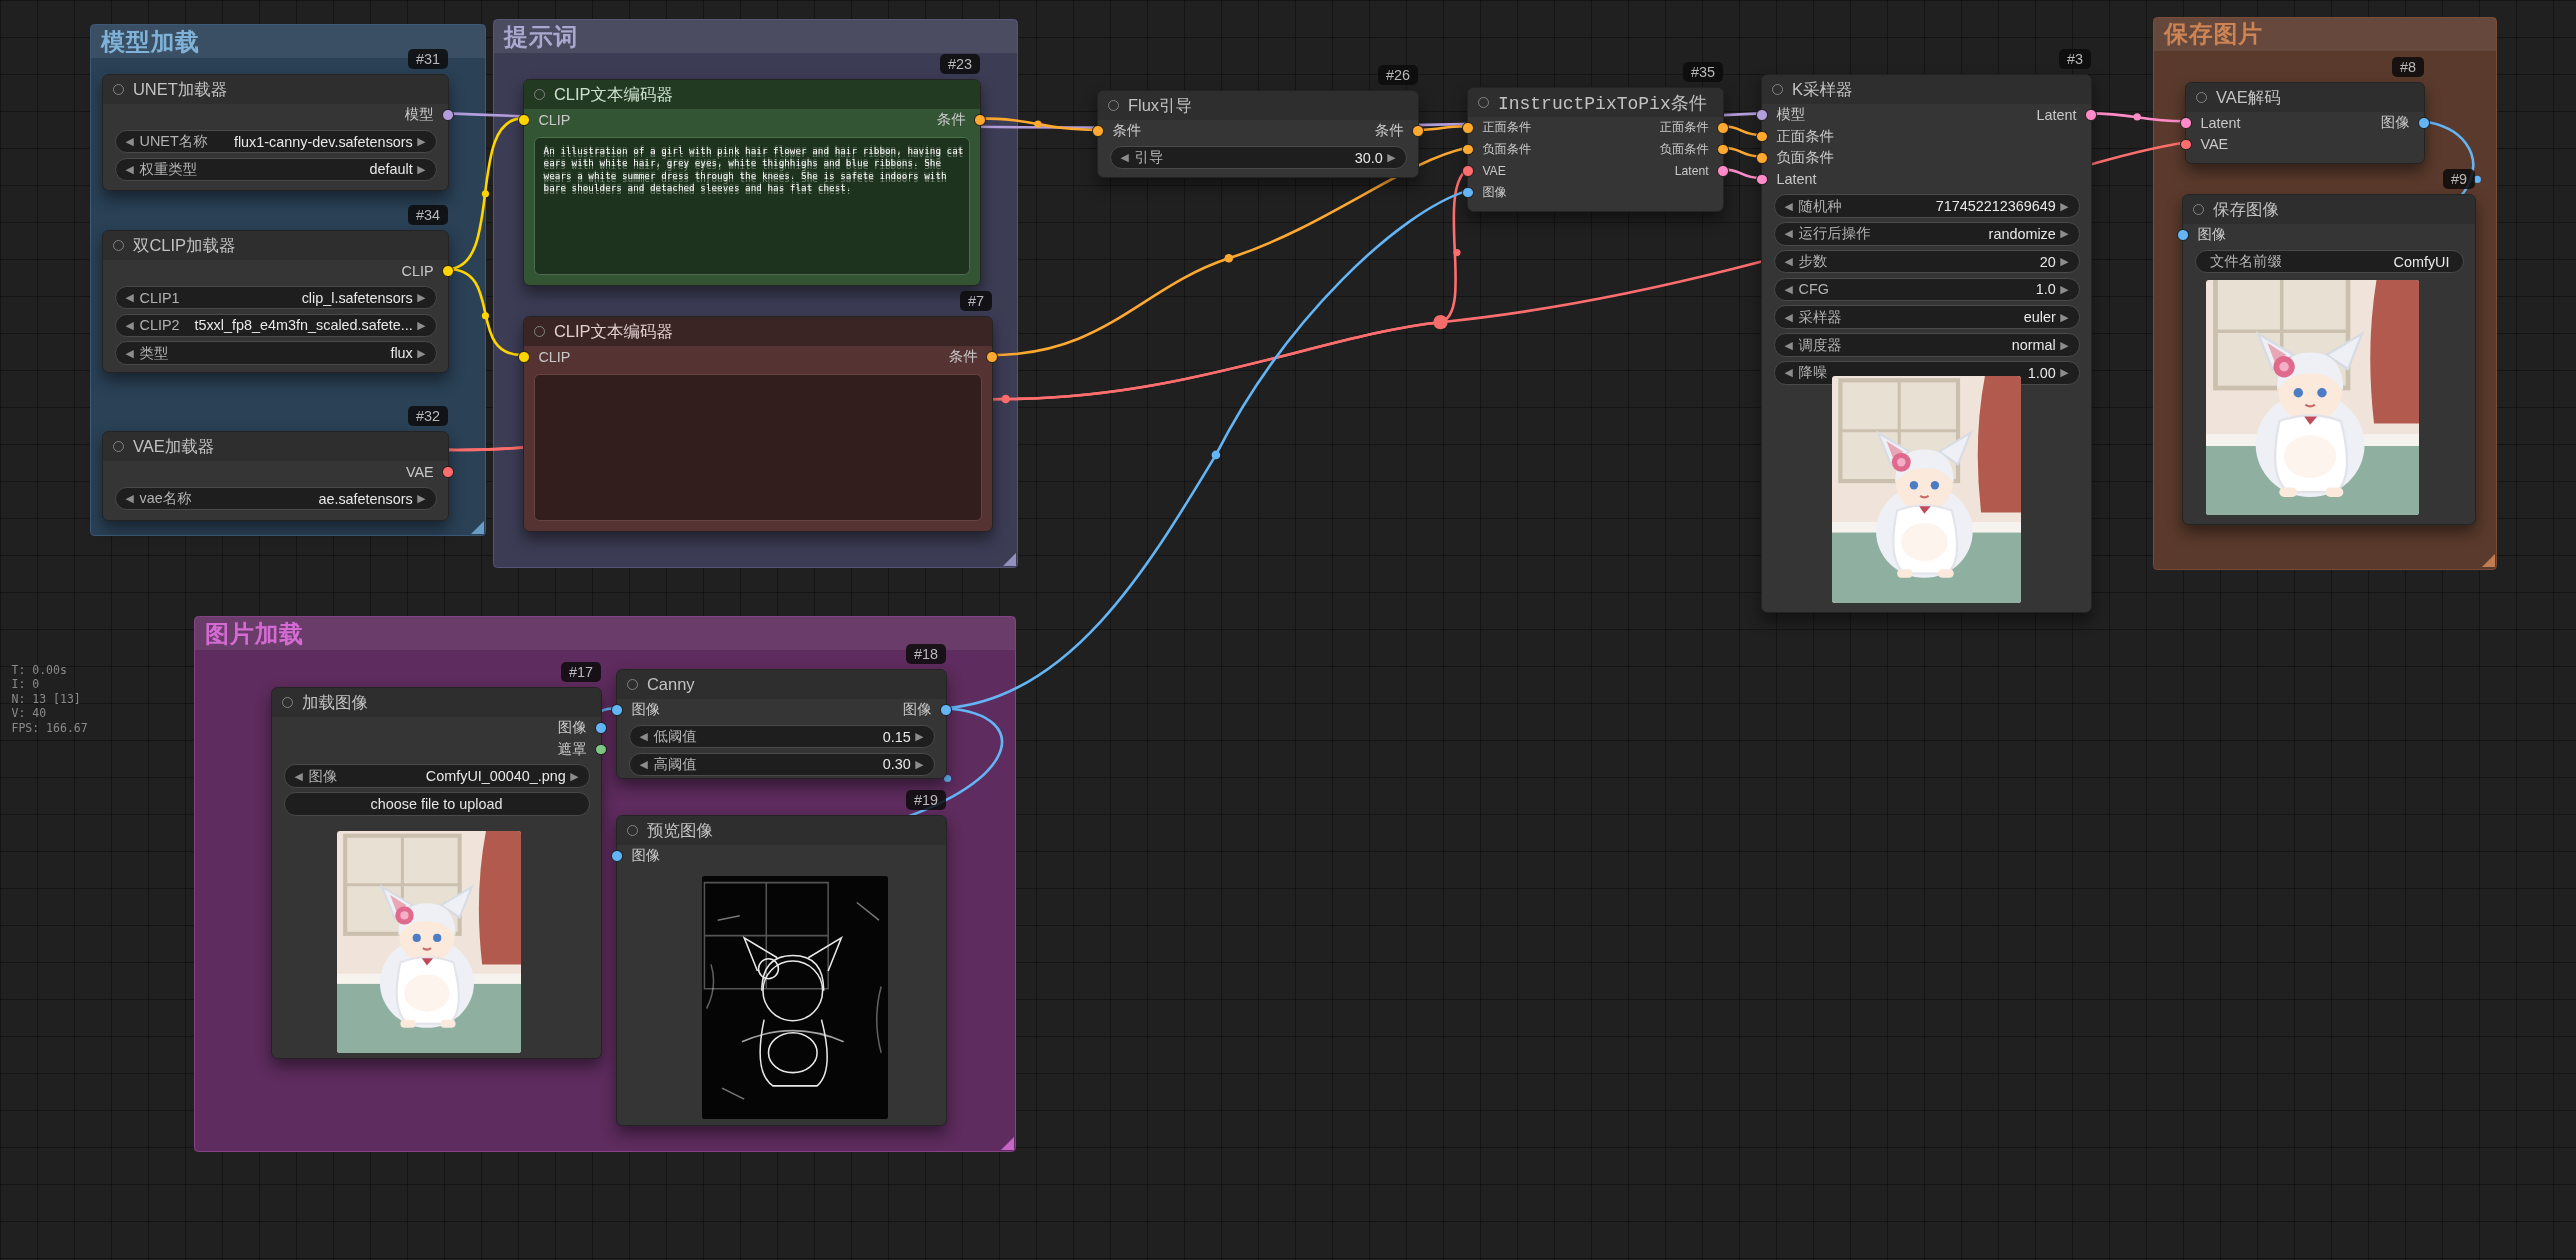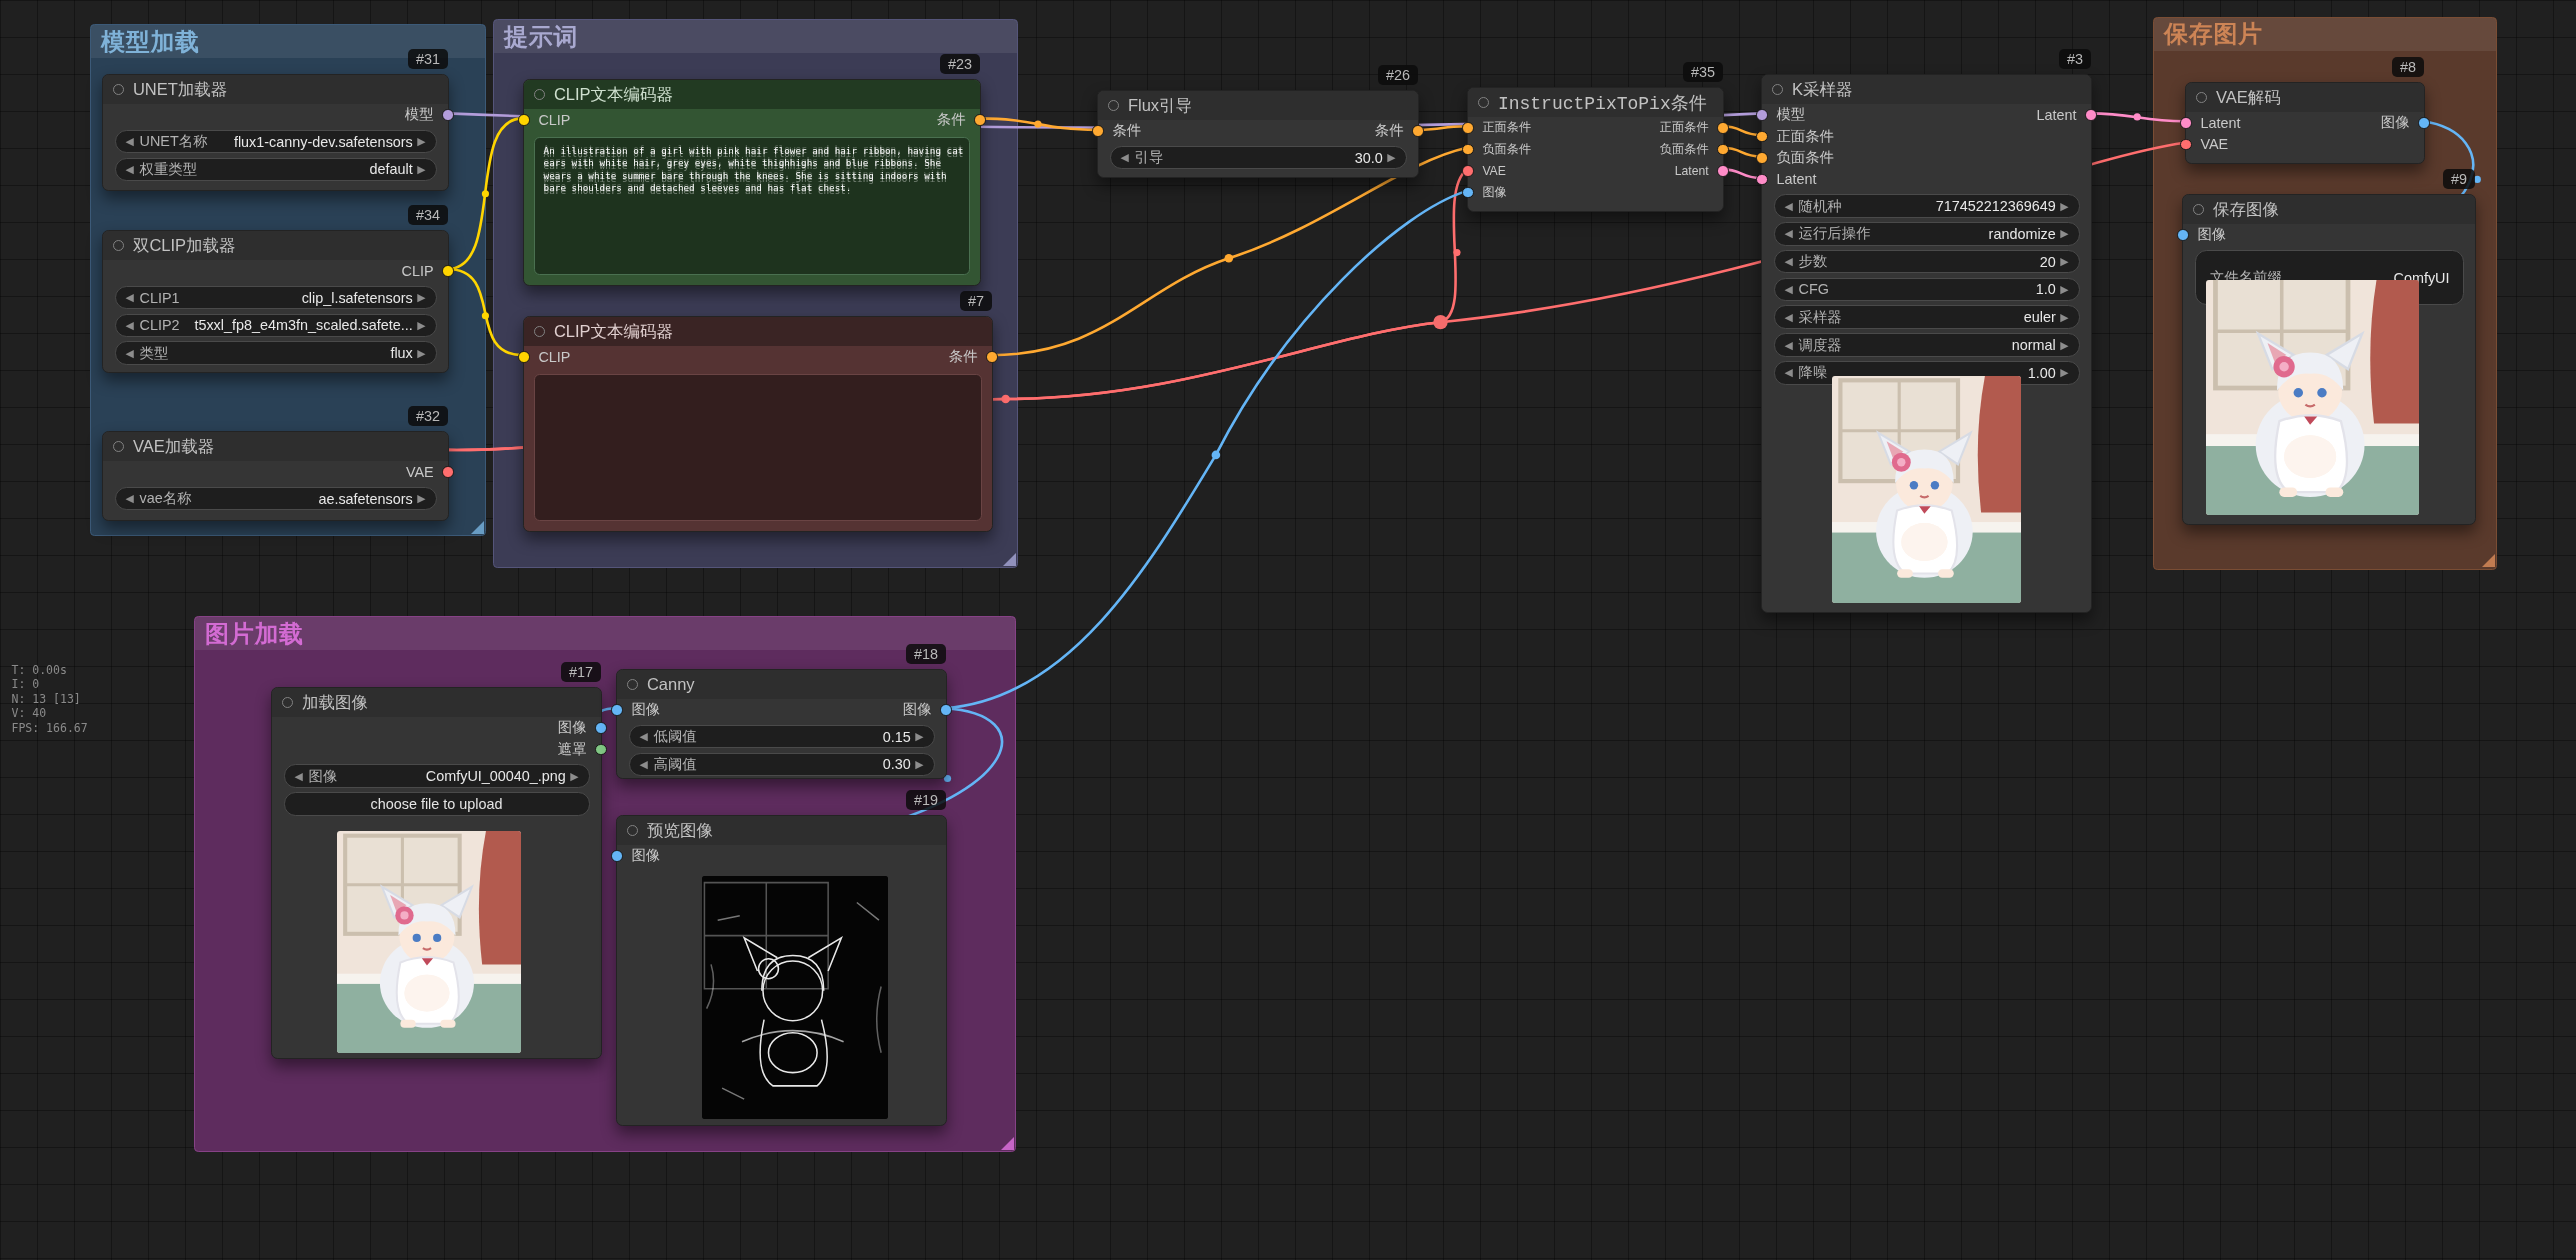--- a/index.html
+++ b/index.html
@@ -50,21 +50,21 @@
   .dot.in{left:-5.7px;}  .dot.out{right:-5.7px;}
   .c-model{background:#b39ddb;} .c-clip{background:#ffd500;} .c-vae{background:#ff6e6e;}
   .c-cond{background:#ffa931;}  .c-latent{background:#ff8cc8;} .c-image{background:#64b5f6;}
   .c-mask{background:#81c784;}
   .widget{height:21.5px;margin:4.3px 11.5px 0;background:#1e1e1e;border:0.7px solid #4a4a4a;
     border-radius:11.5px;display:flex;align-items:center;padding:0 5.7px;font-size:14.4px;}
   .warr{color:#8d8d8d;font-size:10.8px;width:17px;text-align:center;flex:none;}
   .wlabel{color:#b2b2b2;margin-left:1.4px;white-space:nowrap;}
   .wvalue{margin-left:auto;color:#e8e8e8;white-space:nowrap;overflow:hidden;
     text-overflow:ellipsis;padding-left:7.2px;}
-  .widget.plain{padding:16px 13px;}
+  .widget.plain{padding:0 13px;}
   .widget.button{justify-content:center;color:#e5e5e5;}
   .node-text{position:absolute;left:10px;right:10px;top:57px;bottom:10px;border-radius:5.7px;
     padding:7.2px 8.6px;font-family:"DejaVu Sans Mono",monospace;font-size:9.3px;line-height:12.2px;
     color:#ffffff;overflow:hidden;}
   .n-green{background:#335533;}
   .n-green .node-head{background:#223a22;}
   .n-green .ntitle{color:#cfe0cf;}
   .n-green .node-text{background:#1e331e;border:0.7px solid #4a7050;
     text-shadow:0 2.9px 0 rgba(255,255,255,.40), 0 -2.2px 0 rgba(255,255,255,.25);}
   .n-red{background:#553333;}
@@ -264,21 +264,21 @@
     </div>
     <div class="prow both">
       <span class="dot in c-clip"></span>
       <span class="plabel">CLIP</span>
       <span class="plabel">条件</span>
       <span class="dot out c-cond"></span>
     </div>
     <div class="node-text">
       <span class="tline">An illustration of a girl with pink hair flower and hair ribbon, having cat</span>
       <span class="tline">ears with white hair, grey eyes, white thighhighs and blue ribbons. She</span>
-      <span class="tline">wears a white summer bare through the knees. She is sitting indoors with</span>
+      <span class="tline">wears a white summer dress through the knees. She is safete indoors with</span>
       <span class="tline">bare shoulders and detached sleeves and has flat chest.</span>
     </div>
   </div>
 
   <div class="node n-red" style="left:523px;top:316px;width:468px;height:214px;">
     <div class="badge">#7</div>
     <div class="node-head">
       <span class="cdot"></span>
       <span class="ntitle">CLIP文本编码器</span>
     </div>

